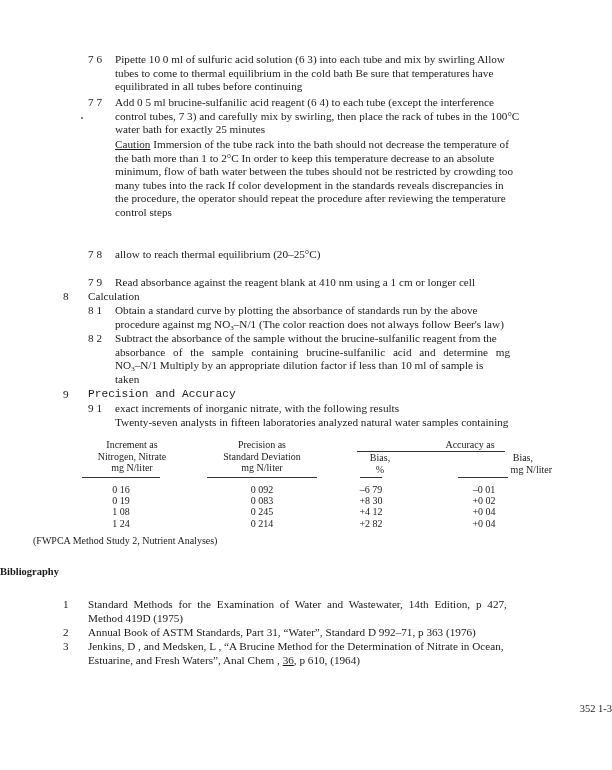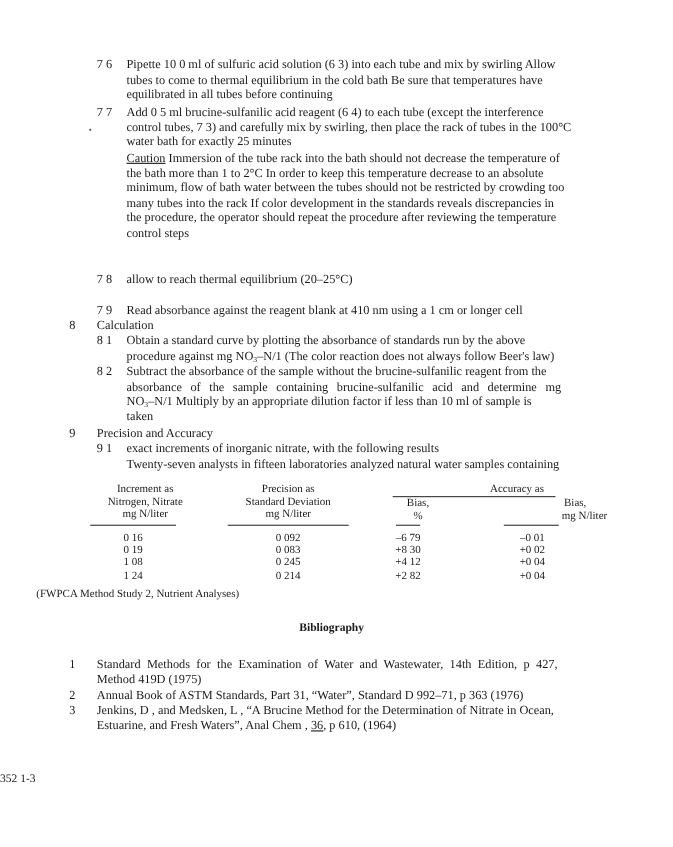--- a/index.html
+++ b/index.html
@@ -72,21 +72,21 @@
   <div class="txt" style="left:115px;top:332px;width:437px;">
     <div>Subtract the absorbance of the sample without the brucine-sulfanilic reagent from the</div>
     <div style="word-spacing:5px;">absorbance of the sample containing brucine-sulfanilic acid and determine mg</div>
     <div><span>NO</span><sub>3</sub><span>–N/1  Multiply by an appropriate dilution factor if less than 10 ml of sample is</span></div>
     <div>taken</div>
   </div>
 </div>
 
 <div>
   <span class="num" style="left:63px;top:388px;">9</span>
-  <span class="abs" style="left:88px;top:388px;">Precision and Accuracy</span>
+  <span class="abs" style="left:88px;top:388px;font-family:Liberation Mono, monospace;">Precision and Accuracy</span>
   <span class="num" style="left:88px;top:402px;">9 1</span>
   <div class="txt" style="left:115px;top:402px;width:437px;">
     <div>exact increments of inorganic nitrate, with the following results</div>
     <div>Twenty-seven analysts in fifteen laboratories analyzed natural water samples containing</div>
   </div>
 </div>
 
 <div class="tbl" style="left:0;top:0;width:612px;height:770px;">
   <div class="th" style="left:72px;top:439px;width:120px;">
     <div>Increment as</div>
@@ -141,31 +141,31 @@
         <div class="cell" style="left: 222px; top: 517.6px;">0 214</div>
         <div class="cell" style="left: 331px; top: 517.6px;">+2 82</div>
         <div class="cell" style="left: 444px; top: 517.6px;">+0 04</div>
       </div>
     </div>
 
   <div class="abs" style="left:33px;top:535px;font-size:10px;">(FWPCA Method Study 2, Nutrient Analyses)</div>
 </div>
 
 <div>
-  <div class="abs" style="left:0;top:565px;width:603px;text-align:center;font-weight:bold;font-size:10.5px;">Bibliography</div>
+  <div class="abs" style="left:0;top:565px;width:603px;font-weight:bold;font-size:10.5px;">Bibliography</div>
 
   <span class="num" style="left:63px;top:598px;">1</span>
   <div class="txt" style="left:88px;top:598px;width:462px;">
     <div style="word-spacing:3px;">Standard Methods for the Examination of Water and Wastewater, 14th Edition, p 427,</div>
     <div>Method 419D (1975)</div>
   </div>
 
   <span class="num" style="left:63px;top:626px;">2</span>
   <div class="txt" style="left:88px;top:626px;width:462px;">Annual Book of ASTM Standards, Part 31, “Water”, Standard D 992–71, p 363 (1976)</div>
 
   <span class="num" style="left:63px;top:640px;">3</span>
   <div class="txt" style="left:88px;top:640px;width:470px;">
     <div>Jenkins, D , and Medsken, L , “A Brucine Method for the Determination of Nitrate in Ocean,</div>
     <div><span>Estuarine, and Fresh Waters”, Anal Chem , </span><span class="u">36</span><span>, p 610, (1964)</span></div>
   </div>
 </div>
 
-<div class="abs" style="left:0;top:702px;width:612px;text-align:left;font-size:10.5px;">352 1-3</div>
+<div class="abs" style="left:0;top:702px;width:612px;text-align:right;font-size:10.5px;">352 1-3</div>
 
 </body></html>

